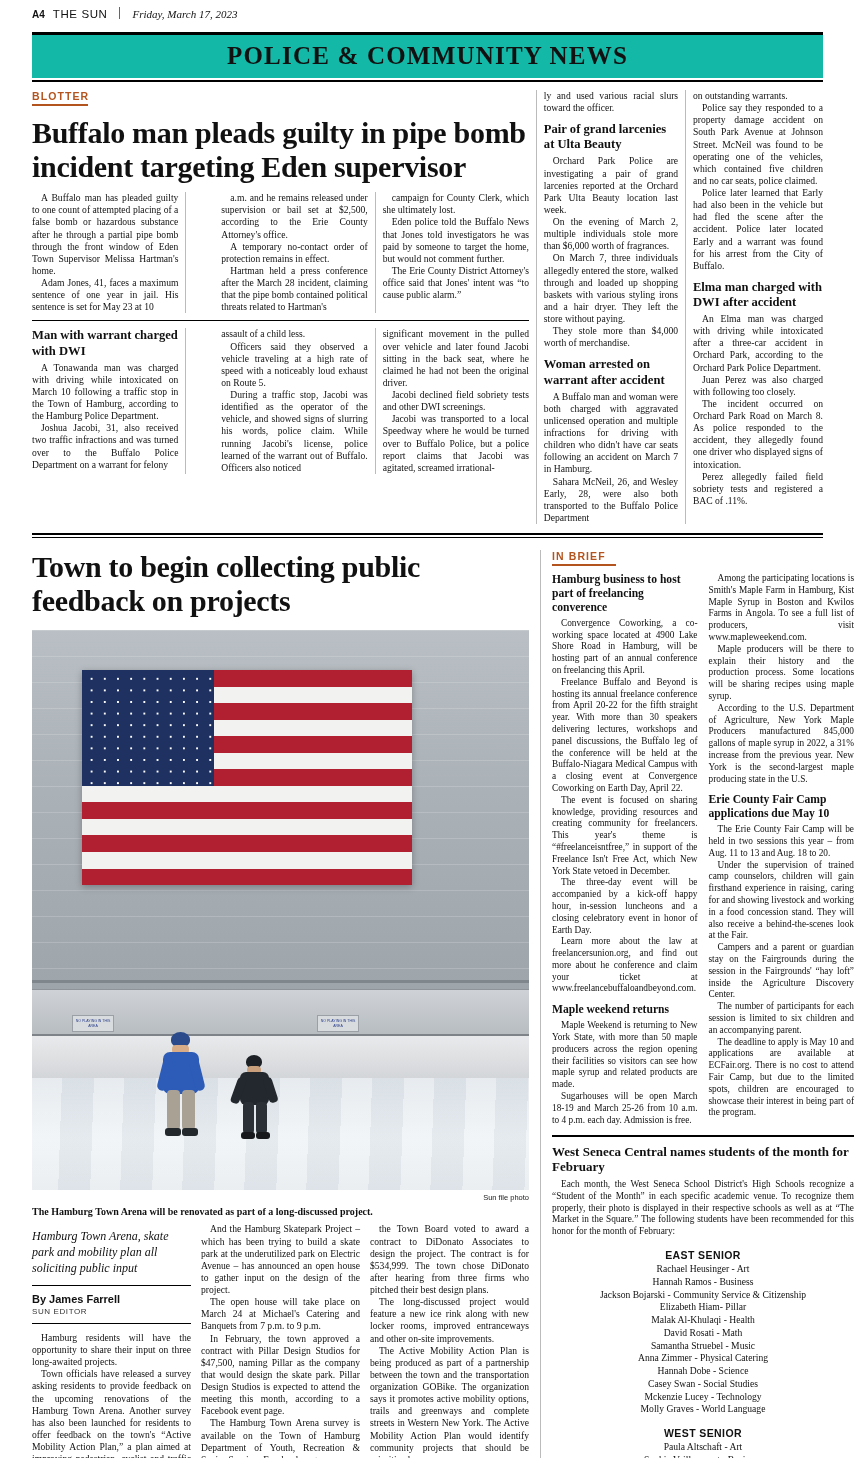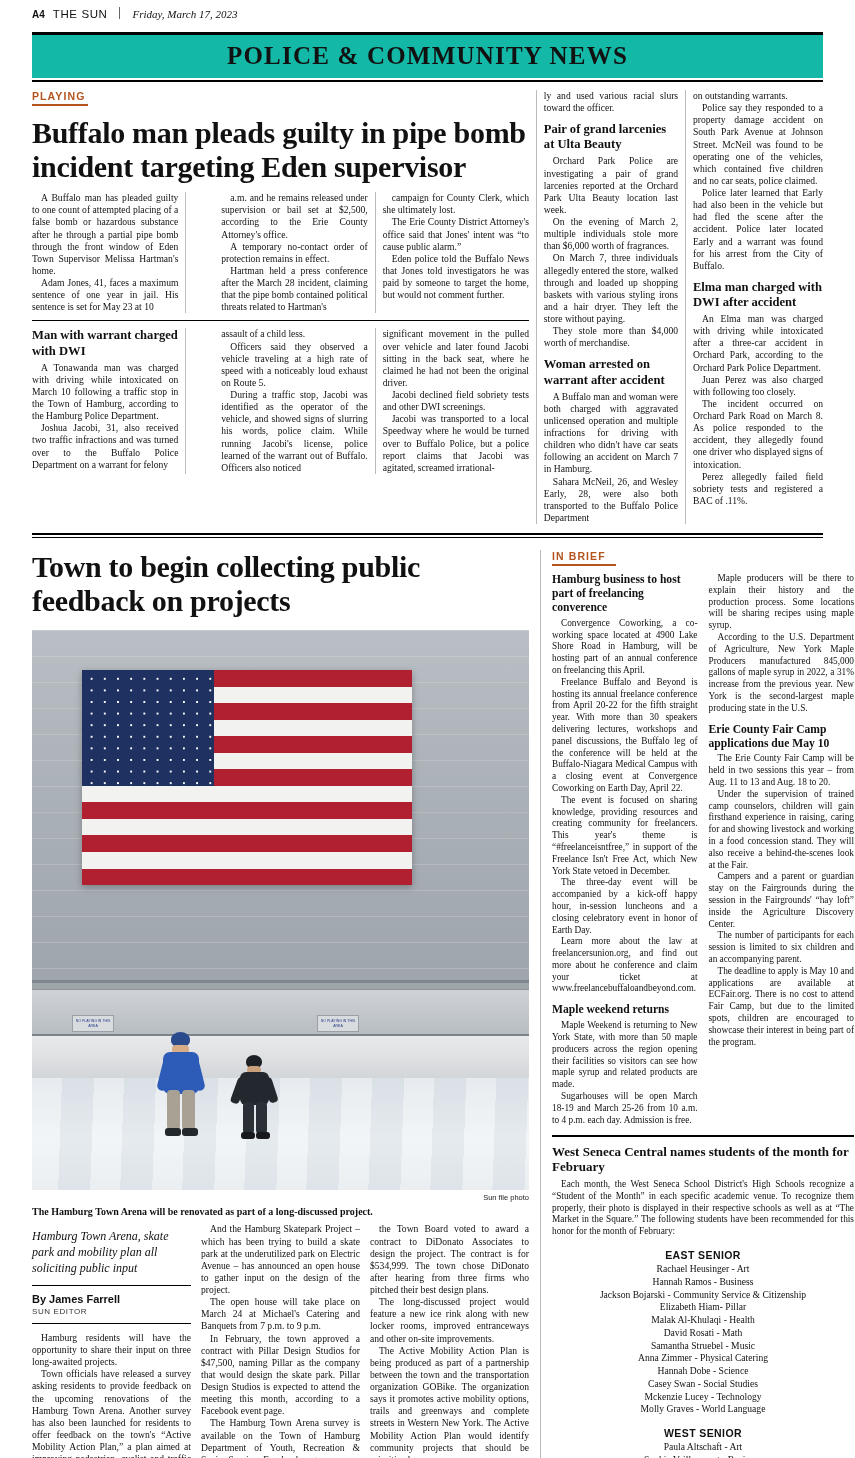--- a/index.html
+++ b/index.html
@@ -156,41 +156,41 @@
     <div class="banner-top-rule"></div>
     <div class="banner">
       <h1>POLICE &amp; COMMUNITY NEWS</h1>
     </div>
     <div class="banner-bot-rule"></div>
   </div>
 
   <div class="sec-top">
 
     <div style="width:497px;">
-      <div class="kicker">PLAYING</div>
+      <div class="kicker">BLOTTER</div>
       <div class="kicker-rule"></div>
 
       <div class="hl-main">Buffalo man pleads guilty in pipe bomb incident targeting Eden supervisor</div>
 
       <div class="topgrid">
         <div class="c1">
           <p class="body">A Buffalo man has pleaded guilty to one count of attempted placing of a false bomb or hazardous substance after he through a partial pipe bomb through the front window of Eden Town Supervisor Melissa Hartman's home.</p>
           <p class="body">Adam Jones, 41, faces a maximum sentence of one year in jail. His sentence is set for May 23 at 10</p>
         </div>
         <div class="divline"></div>
         <div class="c2">
           <p class="body">a.m. and he remains released under supervision or bail set at $2,500, according to the Erie County Attorney's office.</p>
           <p class="body">A temporary no-contact order of protection remains in effect.</p>
           <p class="body">Hartman held a press conference after the March 28 incident, claiming that the pipe bomb contained political threats related to Hartman's</p>
         </div>
         <div class="divline"></div>
         <div class="c3">
           <p class="body">campaign for County Clerk, which she ultimately lost.</p>
+          <p class="body">Eden police told the Buffalo News that Jones told investigators he was paid by someone to target the home, but would not comment further.</p>
           <p class="body">The Erie County District Attorney's office said that Jones' intent was “to cause public alarm.”</p>
-          <p class="body">Eden police told the Buffalo News that Jones told investigators he was paid by someone to target the home, but would not comment further.</p>
         </div>
       </div>
 
       <div class="hr-thin"></div>
 
       <div class="topgrid">
         <div class="c1">
           <div class="sub-hd">Man with warrant charged with DWI</div>
           <p class="body">A Tonawanda man was charged with driving while intoxicated on March 10 following a traffic stop in the Town of Hamburg, according to the Hamburg Police Department.</p>
           <p class="body">Joshua Jacobi, 31, also received two traffic infractions and was turned over to the Buffalo Police Department on a warrant for felony</p>
@@ -336,20 +336,21 @@
           <p class="brief">The event is focused on sharing knowledge, providing resources and creating community for freelancers. This year's theme is “#freelanceisntfree,” in support of the Freelance Isn't Free Act, which New York State vetoed in December.</p>
           <p class="brief">The three-day event will be accompanied by a kick-off happy hour, in-session luncheons and a closing celebratory event in honor of Earth Day.</p>
           <p class="brief">Learn more about the law at freelancersunion.org, and find out more about he conference and claim your ticket at www.freelancebuffaloandbeyond.com.</p>
           <div class="gap"></div>
           <div class="brief-hd">Maple weekend returns</div>
           <p class="brief">Maple Weekend is returning to New York State, with more than 50 maple producers across the region opening their facilities so visitors can see how maple syrup and related products are made.</p>
           <p class="brief">Sugarhouses will be open March 18-19 and March 25-26 from 10 a.m. to 4 p.m. each day. Admission is free.</p>
         </div>
 
         <div class="bc">
+          <p class="brief">Among the participating locations is Smith's Maple Farm in Hamburg, Kist Maple Syrup in Boston and Kwilos Farms in Angola. To see a full list of producers, visit www.mapleweekend.com.</p>
           <p class="brief">Maple producers will be there to explain their history and the production process. Some locations will be sharing recipes using maple syrup.</p>
           <p class="brief">According to the U.S. Department of Agriculture, New York Maple Producers manufactured 845,000 gallons of maple syrup in 2022, a 31% increase from the previous year. New York is the second-largest maple producing state in the U.S.</p>
           <div class="gap"></div>
           <div class="brief-hd">Erie County Fair Camp applications due May 10</div>
           <p class="brief">The Erie County Fair Camp will be held in two sessions this year – from Aug. 11 to 13 and Aug. 18 to 20.</p>
           <p class="brief">Under the supervision of trained camp counselors, children will gain firsthand experience in raising, caring for and showing livestock and working in a food concession stand. They will also receive a behind-the-scenes look at the Fair.</p>
           <p class="brief">Campers and a parent or guardian stay on the Fairgrounds during the session in the Fairgrounds' “hay loft” inside the Agriculture Discovery Center.</p>
           <p class="brief">The number of participants for each session is limited to six children and an accompanying parent.</p>
           <p class="brief">The deadline to apply is May 10 and applications are available at ECFair.org. There is no cost to attend Fair Camp, but due to the limited spots, children are encouraged to showcase their interest in being part of the program.</p>
         </div>

